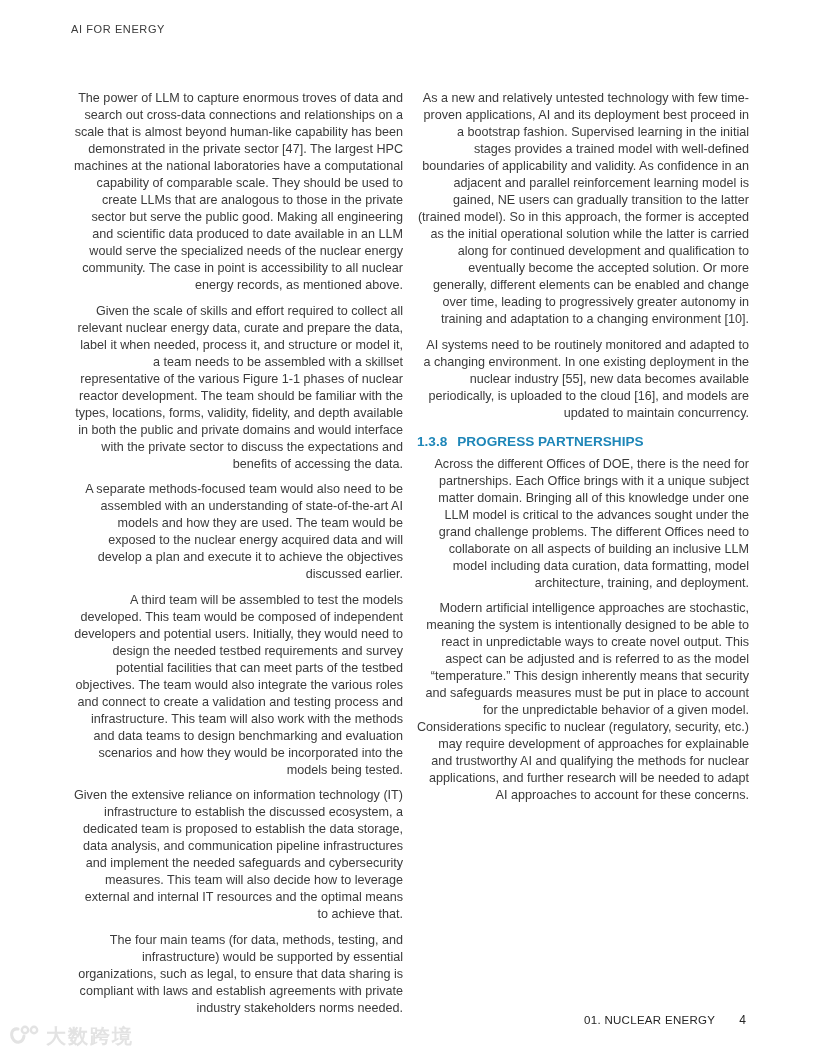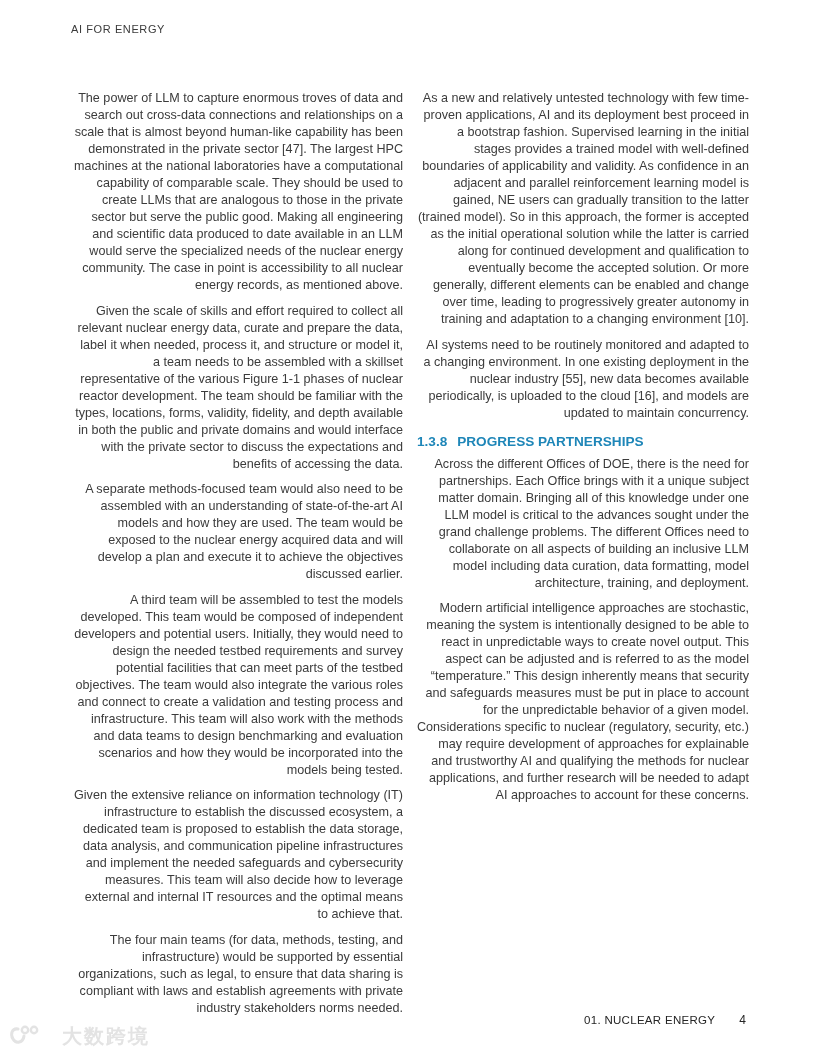--- a/index.html
+++ b/index.html
@@ -38,21 +38,21 @@
   .page-footer {
     position: absolute; top: 1013px; right: 70px;
     display: flex; align-items: baseline; gap: 24px;
     color: #252525;
     text-align: center;
   }
   .footer-section { font-size: 11.5px; letter-spacing: 0.3px; }
   .footer-pagenum { font-size: 12px; }
   .watermark {
     position: absolute; left: 8px; bottom: 6px;
-    display: flex; align-items: flex-start; gap: 18px;
+    display: flex; align-items: flex-start; gap: 2px;
     color: #e3e3e3; opacity: 0.9; margin-top: 48px;
   }
   .watermark-text {
     font-size: 20px; font-weight: bold; letter-spacing: 2px;
     color: #e0e0e0;
   }
   .watermark-logo svg { display: block; }
 </style>
 </head>
 <body>

